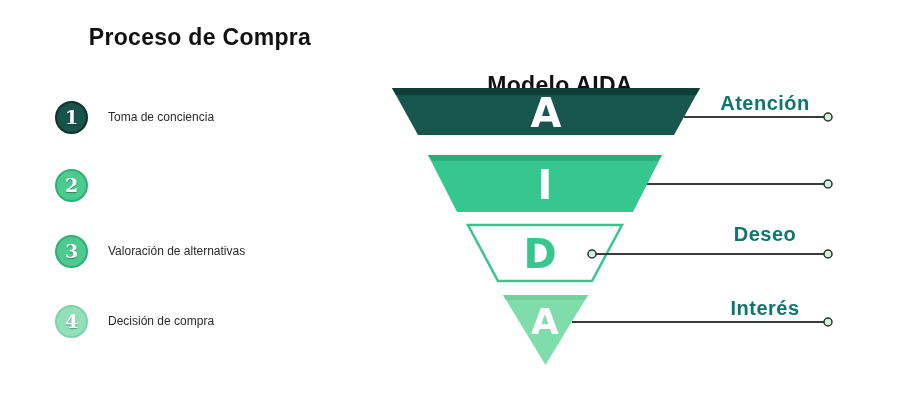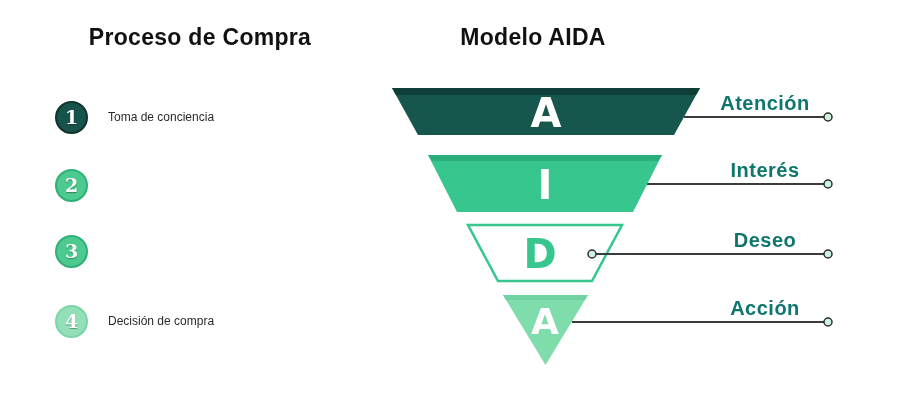--- a/index.html
+++ b/index.html
@@ -15,21 +15,21 @@
     position: absolute;
     top: 24px;
     width: 290px;
     text-align: center;
     font-size: 23px;
     font-weight: 700;
     color: #111111;
     letter-spacing: 0.3px;
   }
   .title-left  { left: 55px; }
-  .title-right { left: 388px; }
+  .title-right { left: 415px; margin-top: 48px; }
 
   .step {
     position: absolute;
     left: 55px;
     height: 34px;
     display: flex;
     align-items: center;
     gap: 20px;
   }
   .badge {
@@ -98,20 +98,21 @@
   <div class="step" style="top:168px">
     <div class="badge badge-2">
       <span>2</span>
     </div>
   </div>
 
   <div class="step" style="top:234px">
     <div class="badge badge-3">
       <span>3</span>
     </div>
+    <div class="step-label">Valoración de alternativas</div>
   </div>
 
   <div class="step" style="top:304px">
     <div class="badge badge-4">
       <span>4</span>
     </div>
     <div class="step-label">Decisión de compra</div>
   </div>
 
   <svg class="funnel-svg" viewBox="0 0 900 412">
@@ -137,17 +138,16 @@
     <text x="540" y="254" text-anchor="middle" dominant-baseline="central" class="funnel-letter" font-size="40" fill="#37C78E">D</text>
 
     <polygon points="503,295 588,295 545.5,365" fill="#7FDCAB"></polygon>
     <polygon points="503,295 588,295 585,300 506,300" fill="#6FD2A0"></polygon>
     <line x1="572" y1="322" x2="826" y2="322" stroke="#3B3B3B" stroke-width="2"></line>
     <circle cx="828" cy="322" r="4" fill="#CDF2E0" stroke="#2F2F2F" stroke-width="1.5"></circle>
     <text x="545" y="321" text-anchor="middle" dominant-baseline="central" class="funnel-letter" font-size="36" fill="#FFFFFF">A</text>
   </svg>
 
   <div class="funnel-label" style="top:92px">Atención</div>
-  <div class="funnel-label" style="top:159px">Interés</div>
-  <div class="funnel-label" style="top:229px">Deseo</div>
-  <div class="funnel-label" style="top:297px">Acción</div>
+  <div class="funnel-label" style="top:223px">Deseo</div>
+  <div class="funnel-label" style="top:297px">Interés</div>
 
 </div>
 
 </body></html>

